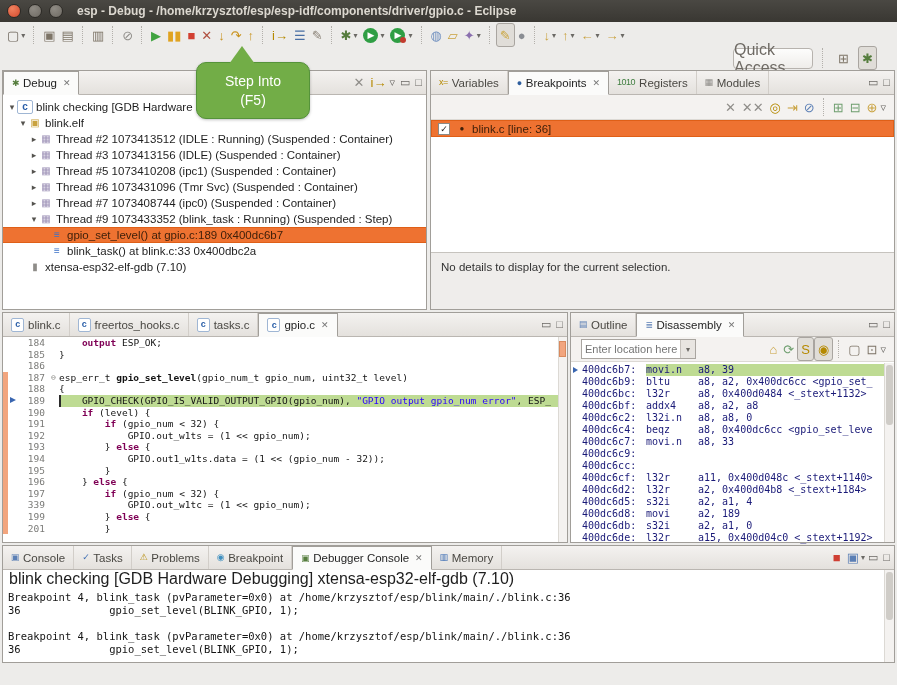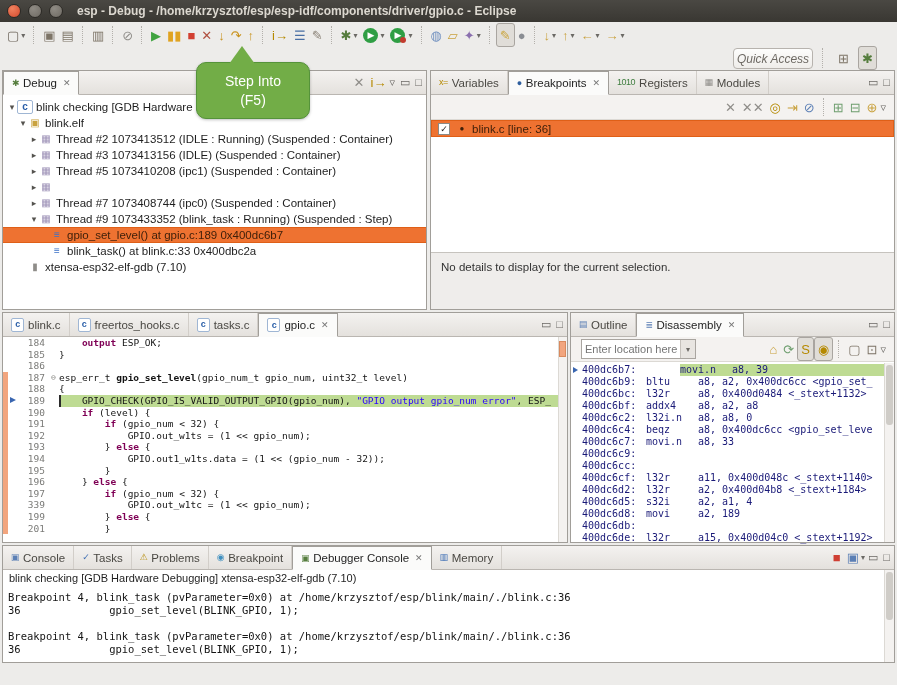--- a/index.html
+++ b/index.html
@@ -17,21 +17,21 @@
   .tbtn{display:inline-flex;align-items:center;height:22px;padding:0 3px;border-radius:3px;cursor:default;}
   .tbtn.boxed{border:1px solid #a9a5a0;background:#e0ddd8;}
   .glyph{font-size:13px;line-height:1;}
   .glyph.circ{width:15px;height:15px;border-radius:50%;display:inline-flex;align-items:center;justify-content:center;font-size:9px;}
   .badge{width:6px;height:6px;border-radius:50%;margin-left:-5px;margin-top:9px;display:inline-block;}
   .dd{font-size:8px;color:#6b6965;margin-left:2px;}
   .tsep{width:1px;height:18px;border-left:1px dotted #b3b0ab;margin:0 5px;}
   
   .quickrow{position:absolute;left:0;top:48px;width:897px;height:22px;}
   .qbtn{position:absolute;left:733px;top:0;width:78px;height:19px;border:1px solid #b7b3ae;border-radius:4px;
-    background:linear-gradient(#fdfdfc,#efedea);font-size:12px;color:#6e6a64;display:flex;align-items:center;justify-content:center;font-style:italic;}
+    background:linear-gradient(#fdfdfc,#efedea);font-size:16px;color:#6e6a64;display:flex;align-items:center;justify-content:center;}
   .qsep{position:absolute;left:822px;top:0;height:20px;border-left:1px dotted #b3b0ab;}
   .persp{position:absolute;left:835px;top:-2px;display:flex;align-items:center;gap:6px;}
   
   .panel{position:absolute;background:#fff;border:1px solid #a19e99;box-sizing:border-box;}
   .vtabs{display:flex;align-items:stretch;height:23px;background:linear-gradient(#f4f2f0,#e4e1dd);
     border-bottom:1px solid #bab6b1;font-size:11.5px;color:#4a4843;}
   .vtab{display:flex;align-items:center;padding:0 8px;white-space:nowrap;border-right:1px solid #d2cec9;}
   .vtab.active{background:#fbfbfa;border:1px solid #a19e99;border-bottom:1px solid #fbfbfa;margin-bottom:-1px;color:#1e1e1e;}
   .tabicon{margin-right:4px;font-size:9px;letter-spacing:-0.5px;line-height:1;}
   .fbox{display:inline-flex;width:11px;height:12px;border:1px solid #9fb6d4;background:#fff;font-size:9px;
@@ -73,24 +73,24 @@
   .otick{position:absolute;right:1px;width:5px;height:14px;background:#f2a57e;border:1px solid #d98a5e;}
   
   .locbox{display:flex;align-items:center;border:1px solid #a9a5a0;background:#fff;height:18px;margin-left:6px;}
   .locbox input{border:none;outline:none;width:92px;font-size:11px;color:#444;padding:0 3px;font-family:"Liberation Sans",sans-serif;background:transparent;}
   .locdd{width:14px;text-align:center;font-size:8px;color:#6b6965;background:#e8e5e1;height:100%;display:flex;align-items:center;justify-content:center;border-left:1px solid #c5c1bc;}
   .dl{display:flex;height:12px;line-height:12px;font-family:"DejaVu Sans Mono",monospace;font-size:10px;color:#1a1a78;white-space:pre;}
   .dgut{width:11px;flex:none;position:relative;}
   .dptr{position:absolute;left:2px;top:3px;width:0;height:0;border-left:5px solid #3a66b0;border-top:3px solid transparent;border-bottom:3px solid transparent;}
   .daddr{width:64px;flex:none;}
   .dinstr{flex:1;overflow:hidden;}
-  .dl.cur .dinstr{background:#bedb93;margin-left:34px;}
+  .dl.cur .dinstr{background:#bedb93;}
   .dmn{display:inline-block;width:52px;}
   
-  .console-label{height:17px;line-height:17px;font-size:11px;color:#1e1e1e;padding-left:6px;}
+  .console-label{height:17px;line-height:17px;font-size:16px;color:#1e1e1e;padding-left:6px;}
   .conline{height:13px;line-height:13px;font-family:"DejaVu Sans Mono",monospace;font-size:10.5px;white-space:pre;color:#141414;padding-left:5px;}
   
   .statusbar{position:absolute;left:0;top:663px;width:897px;height:22px;border-top:1px solid #c2bfba;
     display:flex;align-items:center;font-size:11.5px;color:#4a4843;}
   .sfield{text-align:center;}
   .shandle{position:absolute;left:886px;top:3px;height:16px;border-left:1px dotted #a8a5a0;}
   
   .tooltip{position:absolute;left:196px;top:62px;width:112px;height:55px;background:#72ad47;border:1px solid #55933a;
     border-radius:10px;z-index:40;display:flex;flex-direction:column;align-items:center;justify-content:center;
     color:#fff;font-size:14px;line-height:19px;box-shadow:0 1px 3px rgba(0,0,0,.25);}
@@ -273,20 +273,21 @@
           <span>Thread #3 1073413156 (IDLE) (Suspended : Container)</span>
         </div>
         <div class="trow" style="padding-left: 26px;">
           <span class="tarrow">▸</span>
           <span class="ticon" style="color: rgb(155, 143, 181);">▦</span>
           <span>Thread #5 1073410208 (ipc1) (Suspended : Container)</span>
         </div>
         <div class="trow" style="padding-left: 26px;">
           <span class="tarrow">▸</span>
           <span class="ticon" style="color: rgb(155, 143, 181);">▦</span>
+          <span>Thread #6 1073431096 (Tmr Svc) (Suspended : Container)</span>
         </div>
         <div class="trow" style="padding-left: 26px;">
           <span class="tarrow">▸</span>
           <span class="ticon" style="color: rgb(155, 143, 181);">▦</span>
           <span>Thread #7 1073408744 (ipc0) (Suspended : Container)</span>
         </div>
         <div class="trow" style="padding-left: 26px;">
           <span class="tarrow">▾</span>
           <span class="ticon" style="color: rgb(155, 143, 181);">▦</span>
           <span>Thread #9 1073433352 (blink_task : Running) (Suspended : Step)</span>
@@ -593,21 +594,21 @@
         <div class="dl"><span class="dgut"></span><span class="daddr">400dc6bf:</span><span class="dinstr"><span class="dmn">addx4</span><span>a8, a2, a8</span></span></div>
         <div class="dl"><span class="dgut"></span><span class="daddr">400dc6c2:</span><span class="dinstr"><span class="dmn">l32i.n</span><span>a8, a8, 0</span></span></div>
         <div class="dl"><span class="dgut"></span><span class="daddr">400dc6c4:</span><span class="dinstr"><span class="dmn">beqz</span><span>a8, 0x400dc6cc &lt;gpio_set_leve</span></span></div>
         <div class="dl"><span class="dgut"></span><span class="daddr">400dc6c7:</span><span class="dinstr"><span class="dmn">movi.n</span><span>a8, 33</span></span></div>
         <div class="dl"><span class="dgut"></span><span class="daddr">400dc6c9:</span></div>
         <div class="dl"><span class="dgut"></span><span class="daddr">400dc6cc:</span></div>
         <div class="dl"><span class="dgut"></span><span class="daddr">400dc6cf:</span><span class="dinstr"><span class="dmn">l32r</span><span>a11, 0x400d048c &lt;_stext+1140&gt;</span></span></div>
         <div class="dl"><span class="dgut"></span><span class="daddr">400dc6d2:</span><span class="dinstr"><span class="dmn">l32r</span><span>a2, 0x400d04b8 &lt;_stext+1184&gt;</span></span></div>
         <div class="dl"><span class="dgut"></span><span class="daddr">400dc6d5:</span><span class="dinstr"><span class="dmn">s32i</span><span>a2, a1, 4</span></span></div>
         <div class="dl"><span class="dgut"></span><span class="daddr">400dc6d8:</span><span class="dinstr"><span class="dmn">movi</span><span>a2, 189</span></span></div>
-        <div class="dl"><span class="dgut"></span><span class="daddr">400dc6db:</span></div>
+        <div class="dl"><span class="dgut"></span><span class="daddr">400dc6db:</span><span class="dinstr"><span class="dmn">s32i</span><span>a2, a1, 0</span></span></div>
         <div class="dl"><span class="dgut"></span><span class="daddr">400dc6de:</span><span class="dinstr"><span class="dmn">l32r</span><span>a15, 0x400d04c0 &lt;_stext+1192&gt;</span></span></div>
         <div class="dl"><span class="dgut"></span><span class="daddr">400dc6e1:</span><span class="dinstr"><span class="dmn">mov.n</span><span>a14, a11</span></span></div>
       </div>
     <div class="vscroll" style="top:50px;bottom:0;">
       <div class="vthumb" style="top:2px;height:60px;"></div>
     </div>
   </div>
 
   <div class="panel" style="left:2px;top:545px;width:893px;height:118px;">
     <div class="vtabs">

